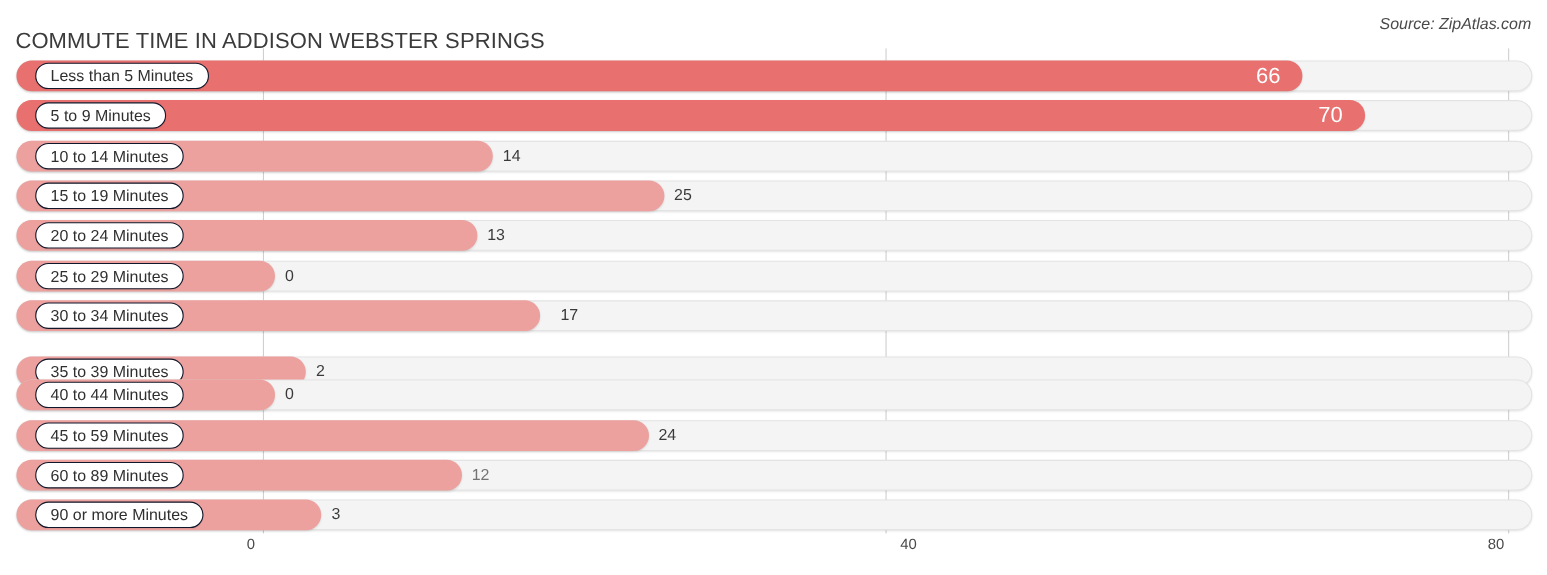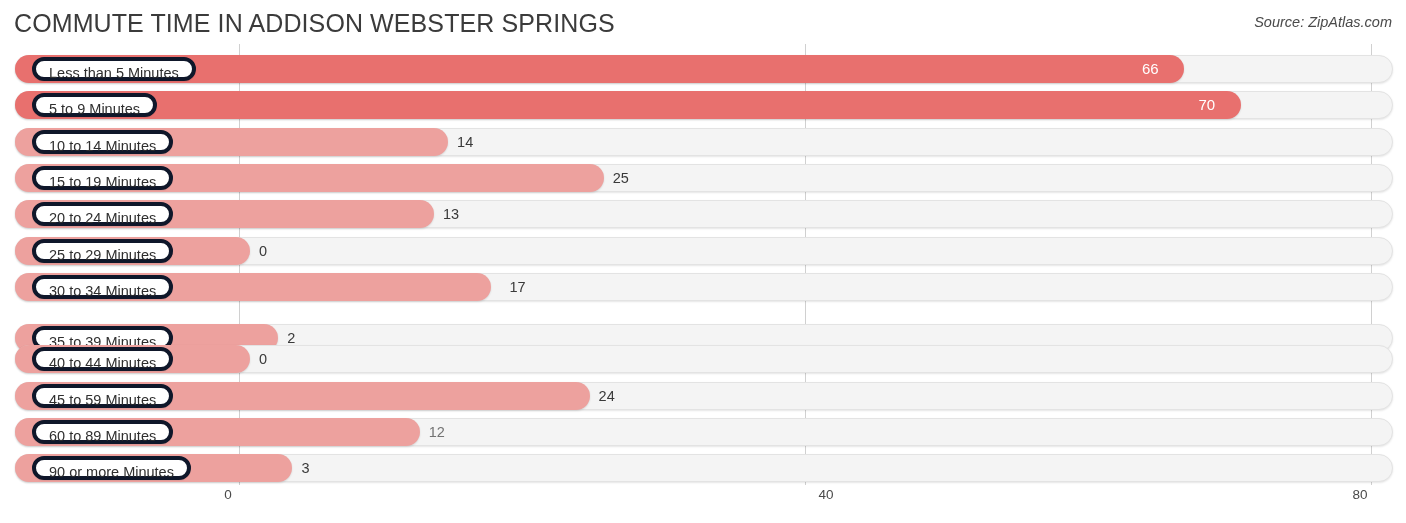--- a/index.html
+++ b/index.html
@@ -18,22 +18,22 @@
   
   .header {
     position: absolute;
     top: 0; left: 0;
     width: 1406px;
     height: 44px;
   }
   .chart-title {
     position: absolute;
     left: 14px;
-    top: 9px;
-    font-size: 25px;
+    top: 27px;
+    font-size: 20px;
     letter-spacing: 0.1px;
     color: #3b3b3b;
     font-weight: 400;
     white-space: nowrap;
   }
   .chart-source {
     position: absolute;
     right: 14px;
     top: 14px;
     font-size: 14.5px;
@@ -109,21 +109,21 @@
   
   .pill {
     position: absolute;
     left: 17px;
     top: 2px;
     height: 24px;
     line-height: 24px;
     padding: 0 13px;
     border-radius: 12px;
     background: #ffffff;
-    border: 4px solid #0f172a;
+    border: 1px solid #0f172a;
     box-sizing: border-box;
     font-size: 14.5px;
     color: #2f2f2f;
     white-space: nowrap;
     box-shadow: 0 1px 1px rgba(0,0,0,0.06);
   }
 
   
   .value-out {
     position: absolute;
@@ -133,21 +133,21 @@
     font-size: 14.5px;
     color: #3a3a3a;
     white-space: nowrap;
   }
   
   .value-in {
     position: absolute;
     top: 0;
     height: 28px;
     line-height: 28px;
-    font-size: 15px;
+    font-size: 20px;
     color: #ffffff;
     white-space: nowrap;
   }
 
   
   .axis {
     position: absolute;
     left: 0;
     top: 485px;
     width: 1406px;

